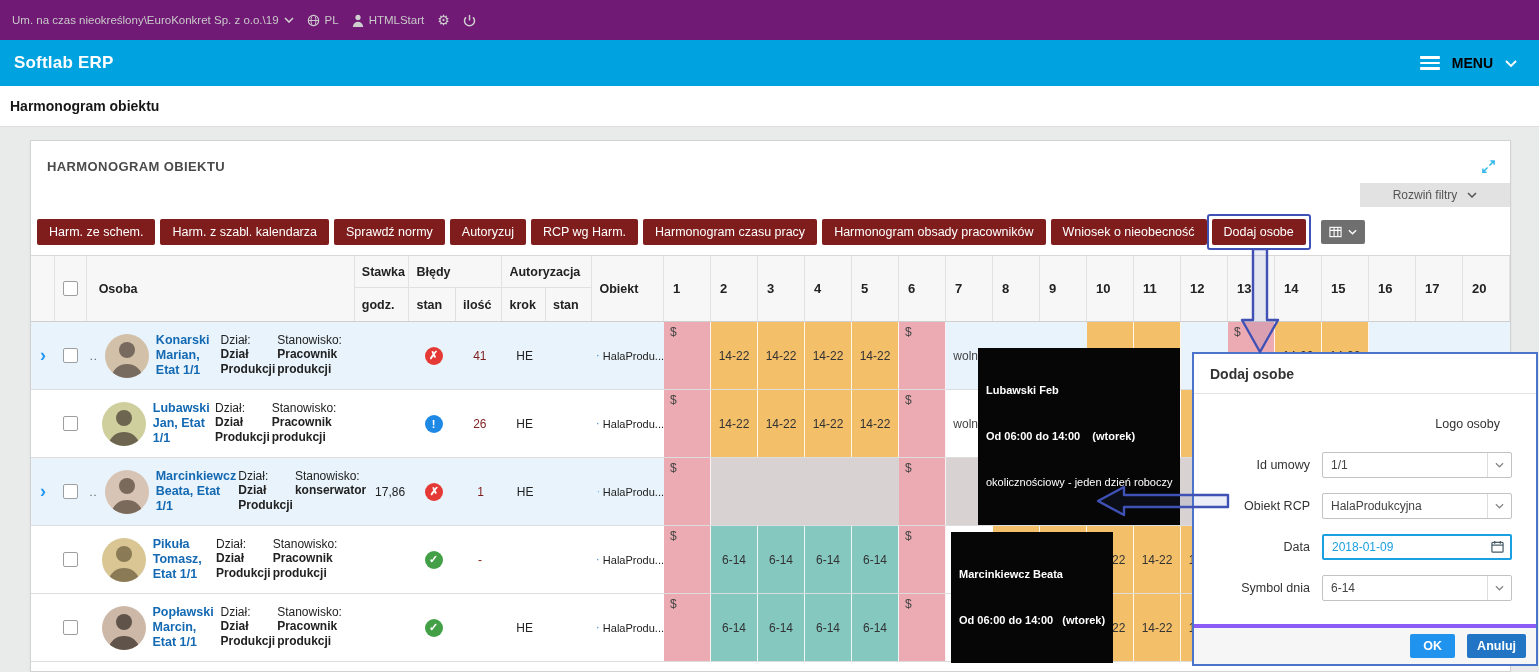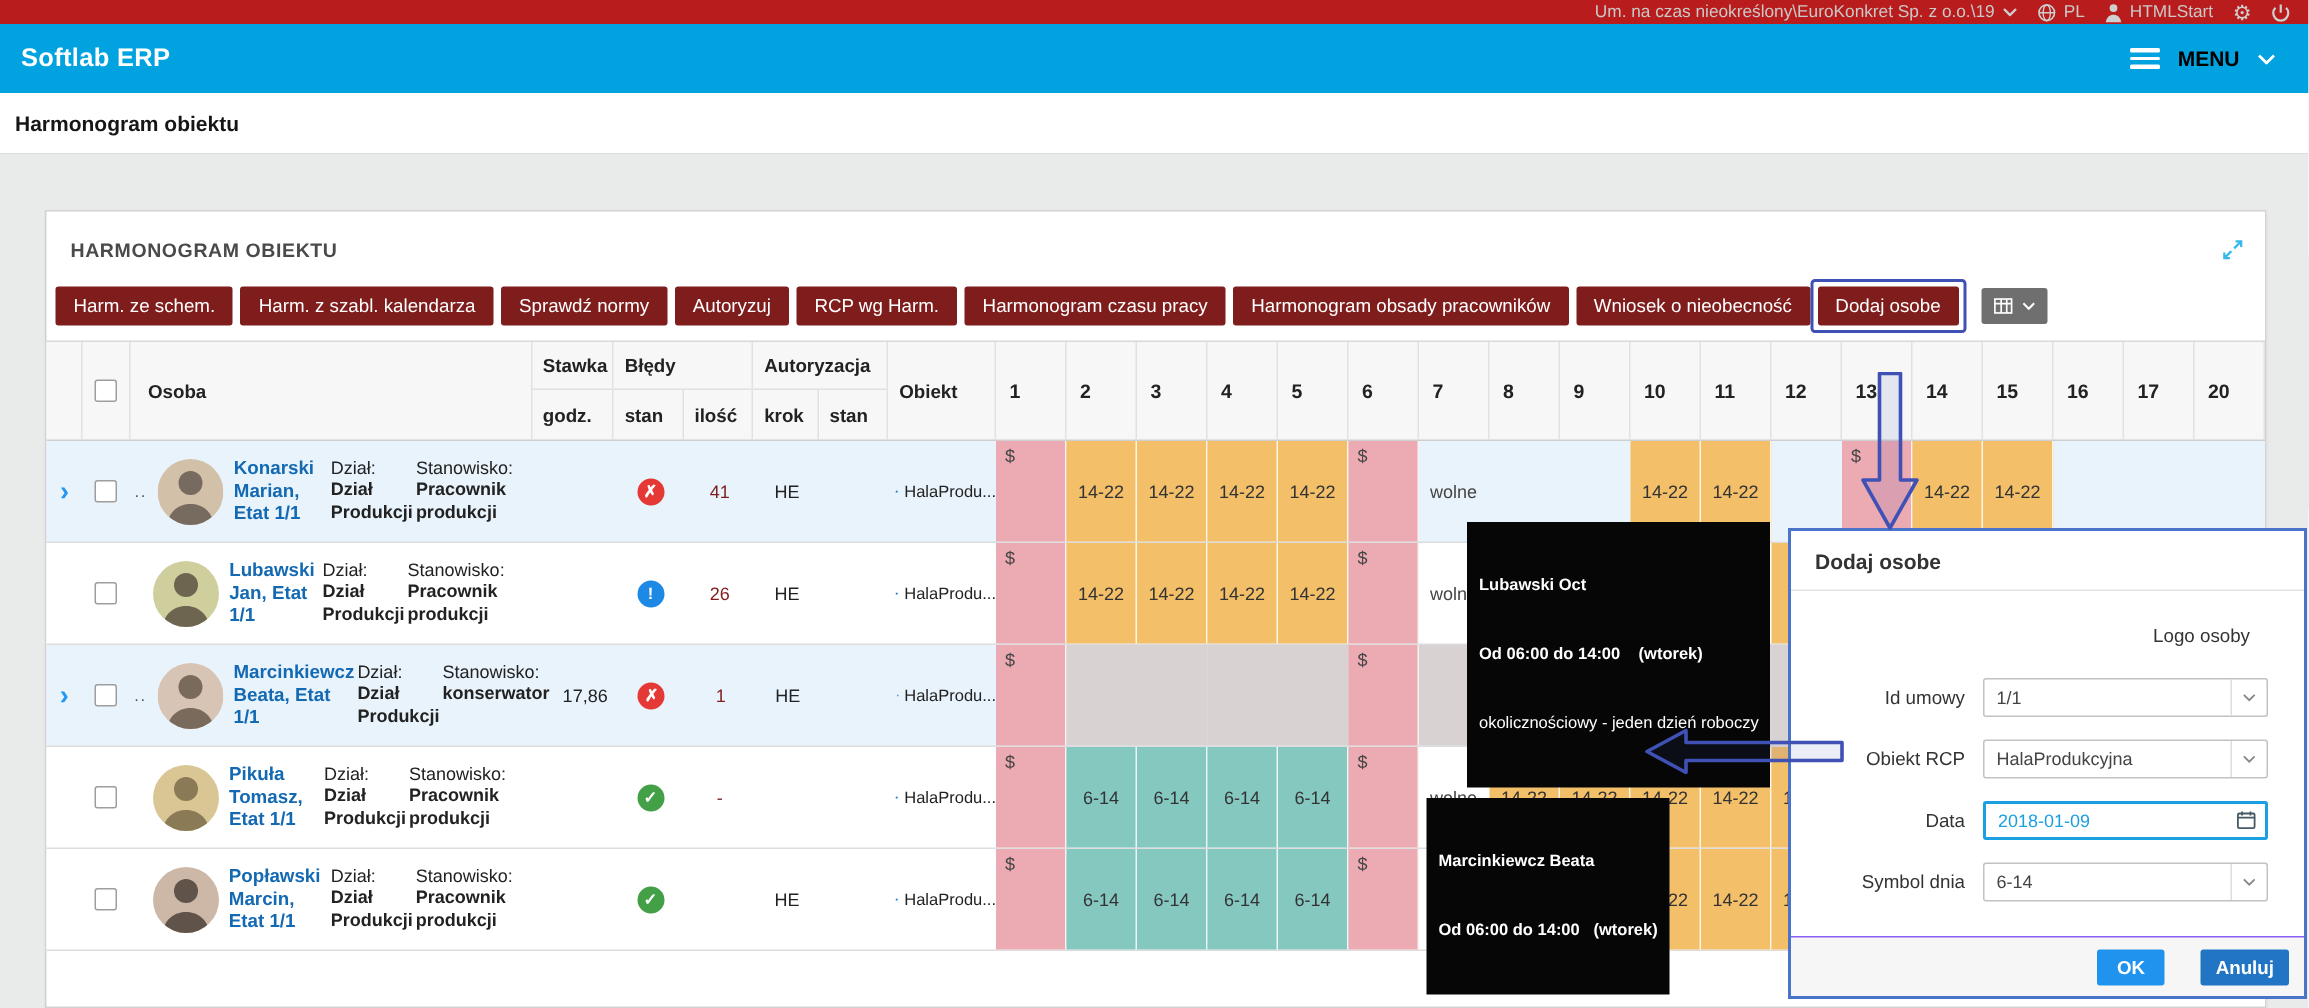--- a/index.html
+++ b/index.html
@@ -1,21 +1,21 @@
 <!DOCTYPE html>
 <html><head>
 <meta charset="utf-8">
 <style>
   *{margin:0;padding:0;box-sizing:border-box}
   html,body{width:1539px;height:672px;overflow:hidden}
   body{font-family:"Liberation Sans",sans-serif;background:#e9ebeb;position:relative}
   .screen{position:relative;width:1539px;height:672px}
 
   
-  .topbar{height:16px;background:#b91c1c;display:flex;align-items:center;justify-content:flex-end;gap:13px;padding:0 12px;color:#c9c9c9;font-size:11.5px}
+  .topbar{height:40px;background:#701a75;display:flex;align-items:center;gap:13px;padding:0 12px;color:#c9c9c9;font-size:11.5px}
   .topitem{display:flex;align-items:center;gap:5px;white-space:nowrap}
 
   
   .appbar{height:46px;background:#00a3df;display:flex;align-items:center;justify-content:space-between;padding:0 22px 0 14px}
   .brand{color:#fff;font-weight:bold;font-size:17px;letter-spacing:.2px}
   .menu{display:flex;align-items:center;gap:12px;color:#000000;font-weight:bold;font-size:14px;cursor:pointer}
   .hamburger{display:flex;flex-direction:column;gap:3px;width:20px}
   .hamburger span{display:block;height:2.5px;background:#fff;border-radius:1px}
 
   
@@ -97,21 +97,21 @@
   .dialog-head{height:40px;display:flex;align-items:center;padding-left:16px;font-weight:bold;font-size:14px;color:#333;border-bottom:1px solid #e3e3e3}
   .dialog-body{padding-top:9px}
   .frow{display:flex;align-items:center;height:41px;padding-right:24px}
   .flabel{flex:1;text-align:right;padding-right:12px;font-size:12.5px;color:#333}
   .finput{width:190px;height:26px;border:1px solid #c2c2c2;border-radius:2px;display:flex;align-items:center;background:#fff;cursor:pointer}
   .fvalue{flex:1;padding-left:8px;font-size:12px;color:#444;white-space:nowrap;overflow:hidden}
   .fdrop{width:24px;align-self:stretch;border-left:1px solid #ddd;display:flex;align-items:center;justify-content:center}
   .fcal{width:26px;display:flex;align-items:center;justify-content:center}
   .frow.focus .finput{border:2px solid #1a9fe0}
   .frow.focus .fvalue{color:#1a9fe0}
-  .dialog-foot{position:absolute;bottom:0;left:0;right:0;height:40px;background:#f6f6f6;border-top:1px solid #8b5cf6;display:flex;align-items:center;justify-content:flex-end;gap:24px;padding-right:10px}
+  .dialog-foot{position:absolute;bottom:0;left:0;right:0;height:40px;background:#f6f6f6;border-top:4px solid #8b5cf6;display:flex;align-items:center;justify-content:flex-end;gap:12px;padding-right:10px}
   .btn-ok{background:#2093ee;color:#fff;font-size:12.5px;font-weight:bold;padding:5px 13px;border-radius:2px;cursor:pointer}
   .btn-cancel{background:#2175c4;color:#fff;font-size:12.5px;font-weight:bold;padding:5px 10px;border-radius:2px;cursor:pointer}
 
   .arrow{position:absolute;z-index:45}
   .expand-icon{cursor:pointer}
 </style>
 </head>
 <body>
 
 <div class="screen">
@@ -171,20 +171,28 @@
   <div class="card">
     <div class="card-head">
       <span class="panel-title">HARMONOGRAM OBIEKTU</span>
       <span class="expand-icon">
         <svg width="15" height="15" viewBox="0 0 16 16" fill="none" stroke="#36b9ea" stroke-width="1.6">
             <path d="M10 2h4v4M14 2L9 7M6 14H2v-4M2 14l5-5"></path>
           </svg>
       </span>
     </div>
 
+    <div class="filters-row">
+      <div class="filters-btn">
+        <span>Rozwiń filtry</span>
+        <svg width="10" height="6" viewBox="0 0 10 6">
+            <path d="M1 1l4 4 4-4" fill="none" stroke="#555" stroke-width="1.5"></path>
+          </svg>
+      </div>
+    </div>
 
     <div class="toolbar">
       <div style="display:flex;gap:5px">
           <div class="tbtn">Harm. ze schem.</div>
           <div class="tbtn">Harm. z szabl. kalendarza</div>
           <div class="tbtn">Sprawdź normy</div>
           <div class="tbtn">Autoryzuj</div>
           <div class="tbtn">RCP wg Harm.</div>
           <div class="tbtn">Harmonogram czasu pracy</div>
           <div class="tbtn">Harmonogram obsady pracowników</div>
@@ -625,21 +633,21 @@
             <div class="dcell k-empty"></div>
             <div class="dcell k-empty"></div>
             <div class="dcell k-empty"></div>
             <div class="dcell k-empty"></div>
           </div>
       </div>
     </div>
   </div>
 
   <div class="tooltip" style="left:978px;top:348px">
-    <span class="tl b">Lubawski Oct</span>
+    <span class="tl b">Lubawski Feb</span>
     <span class="tl b">Od 06:00 do 14:00    (wtorek)</span>
     <span class="tl">okolicznościowy - jeden dzień roboczy</span>
   </div>
 
   <div class="tooltip" style="left:951px;top:532px">
     <span class="tl b">Marcinkiewcz Beata</span>
     <span class="tl b">Od 06:00 do 14:00   (wtorek)</span>
   </div>
 
   <svg class="arrow" style="left:1238px;top:248px" width="44" height="106">

